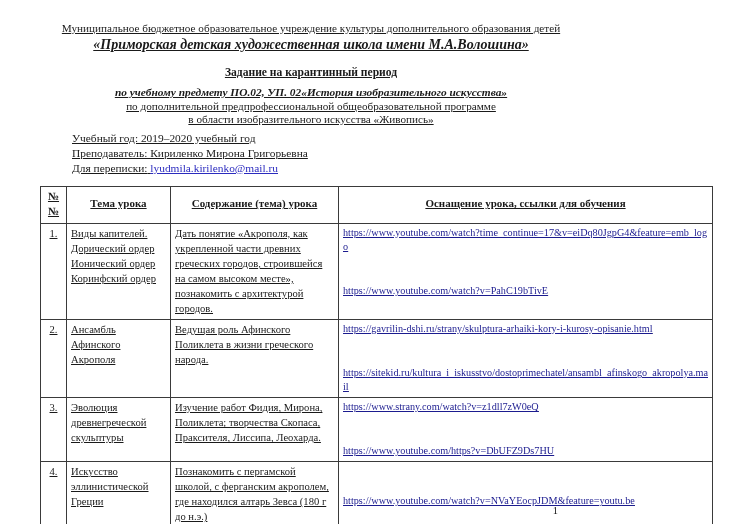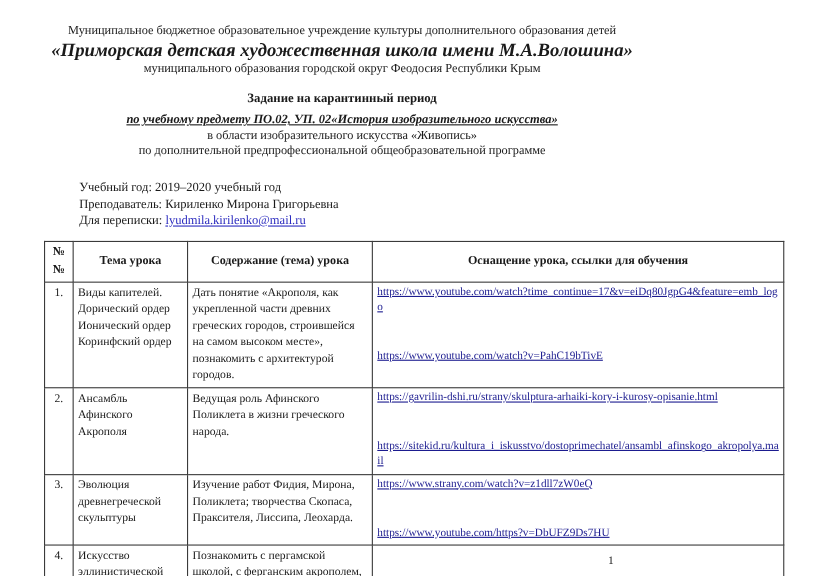--- a/index.html
+++ b/index.html
@@ -13,52 +13,53 @@
     font-family: "Liberation Serif", "DejaVu Serif", serif;
     color: #1a1a1a;
     overflow: hidden;
   }
   .page {
     position: relative;
     width: 598px;
     height: 524px;
     box-sizing: border-box;
     padding: 22px 16px 10px 40px;
+    text-decoration: underline;
   }
 
   
   .hdr {
     text-align: center;
     line-height: 1.22;
   }
   .hdr-line {
     font-size: 11.2px;
   }
   .hdr-line.bold-italic {
     font-weight: bold;
     font-style: italic;
-    font-size: 17px;
+    font-size: 14px;
   }
   .hdr-line.bold {
     font-weight: bold;
     font-size: 11.6px;
     padding-top: 1px;
     margin-top: 12px;
   }
   .hdr-line.subject {
     font-weight: bold;
     font-style: italic;
     text-decoration: underline;
     font-size: 11.4px;
     padding-top: 6px;
   }
 
   
   .info {
-    margin-top: 20px;
+    margin-top: 4px;
     padding-left: 32px;
     line-height: 1.30;
     font-size: 11.4px;
   }
   .info-line {
     white-space: nowrap;
   }
   .mail-link {
     color: #2b2bbf;
     text-decoration: underline;
@@ -130,25 +131,24 @@
   }
 </style>
 </head>
 <body>
 
 <div class="page">
 
   <div class="hdr">
     <div class="hdr-line">Муниципальное бюджетное образовательное учреждение культуры дополнительного образования детей</div>
     <div class="hdr-line bold-italic">«Приморская детская художественная школа имени М.А.Волошина»</div>
-    <div class="hdr-line">муниципального образования городской округ Феодосия Республики Крым</div>
     <div class="hdr-line bold">Задание на карантинный период</div>
     <div class="hdr-line subject">по учебному предмету ПО.02, УП. 02«История изобразительного искусства»</div>
+    <div class="hdr-line">по дополнительной предпрофессиональной общеобразовательной программе</div>
     <div class="hdr-line">в области изобразительного искусства «Живопись»</div>
-    <div class="hdr-line">по дополнительной предпрофессиональной общеобразовательной программе</div>
   </div>
 
   <div class="info">
     <div class="info-line">Учебный год: 2019–2020 учебный год</div>
     <div class="info-line">Преподаватель: Кириленко Мирона Григорьевна</div>
     <div class="info-line">
       <span>Для переписки:</span>
       <span class="mail-link">lyudmila.kirilenko@mail.ru</span>
     </div>
   </div>

